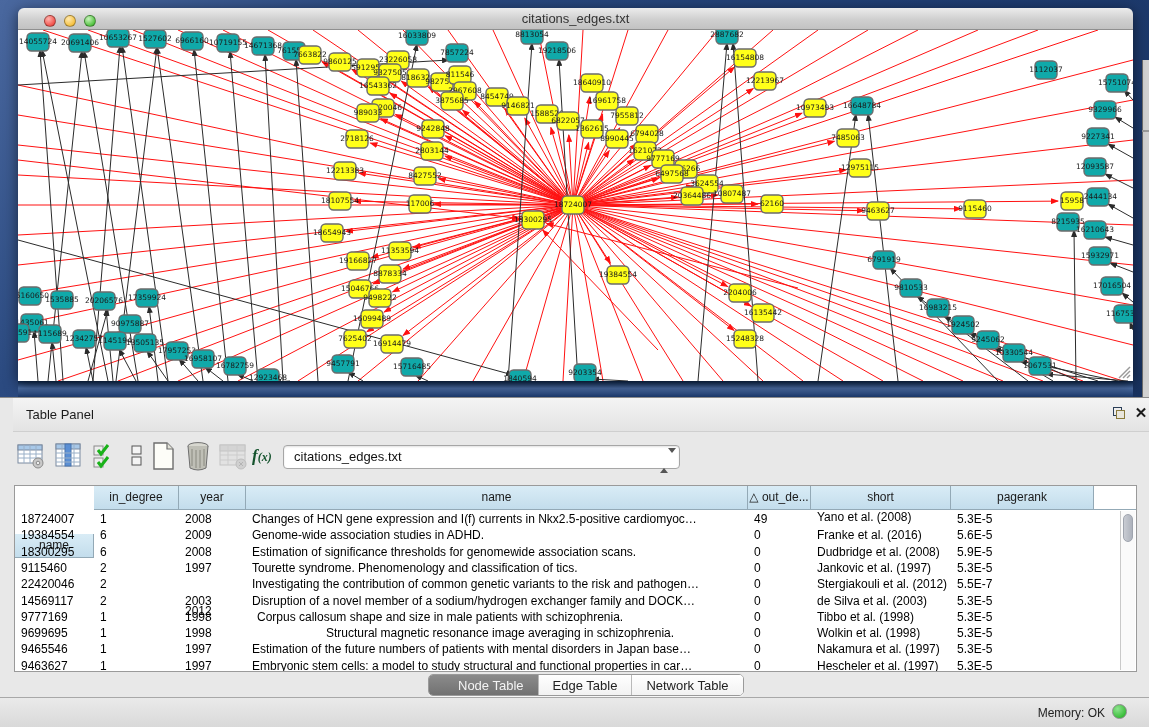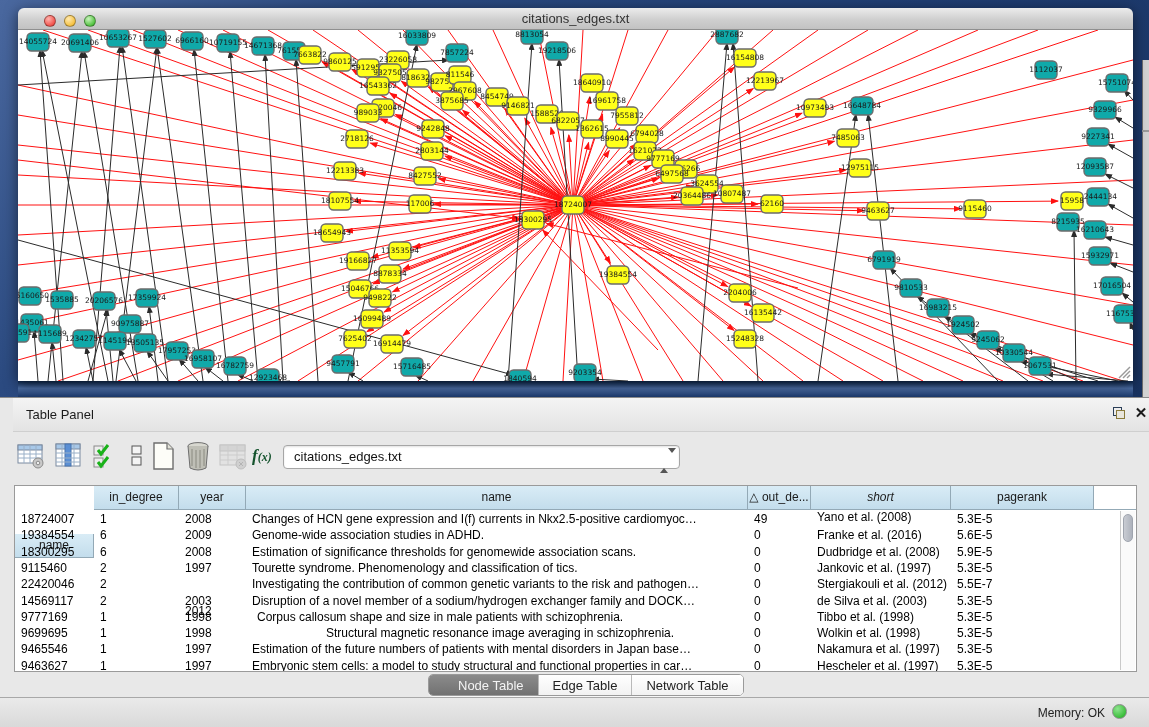--- a/index.html
+++ b/index.html
@@ -794,21 +794,21 @@
     </div>
   </div>
 
   <div class="abs" id="grid">
     <div id="grid-head">
         <div class="hcell" style="left: 0px; width: 79px; margin-top: 48px;">name</div>
         <div class="hcell" style="left: 79px; width: 85px;">in_degree</div>
         <div class="hcell" style="left: 164px; width: 67px;">year</div>
         <div class="hcell" style="left: 231px; width: 502px;">name</div>
         <div class="hcell" style="left: 733px; width: 63px;">△ out_de...</div>
-        <div class="hcell" style="left: 796px; width: 140px; font-style: italic;">short</div>
+        <div class="hcell" style="left: 796px; width: 140px;">short</div>
         <div class="hcell" style="left: 936px; width: 143px;">pagerank</div>
         <div class="hcell" style="left: 1079px; width: 42px; background: rgb(255, 255, 255); border-right: none;"></div>
       </div>
     <div id="grid-body">
         <div class="cell" style="left: 0px; top: 25px; width: 79px;">18724007</div>
         <div class="cell" style="left: 79px; top: 25px; width: 85px;">1</div>
         <div class="cell" style="left: 164px; top: 25px; width: 67px;">2008</div>
         <div class="cell" style="left: 231px; top: 25px; width: 502px;">Changes of HCN gene expression and I(f) currents in Nkx2.5-positive cardiomyoc…</div>
         <div class="cell" style="left: 733px; top: 25px; width: 63px;">49</div>
         <div class="cell" style="left: 796px; top: 23px; width: 140px;">Yano et al. (2008)</div>

